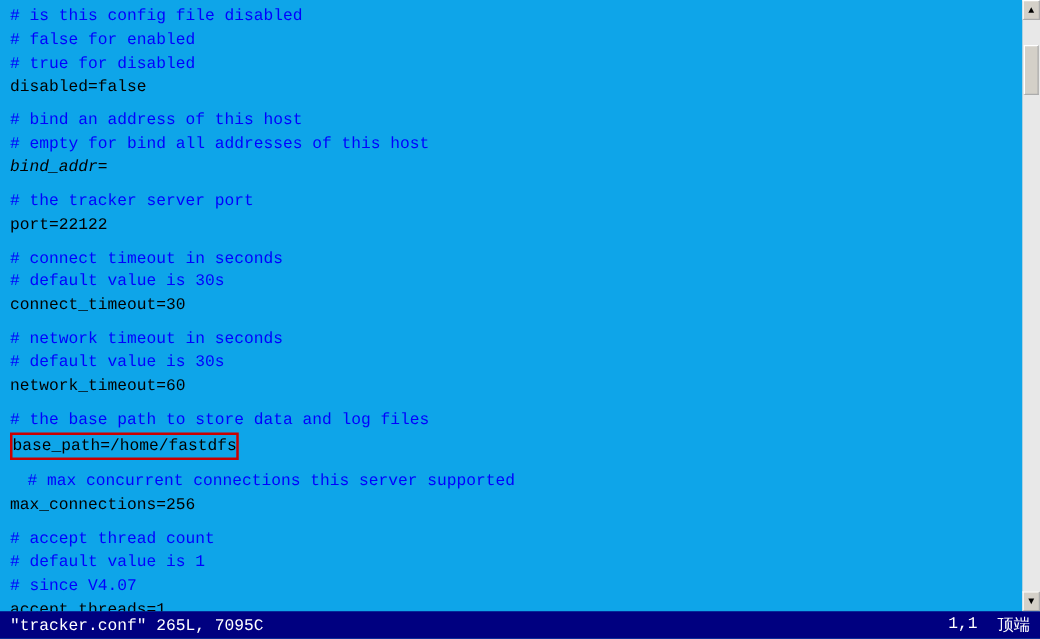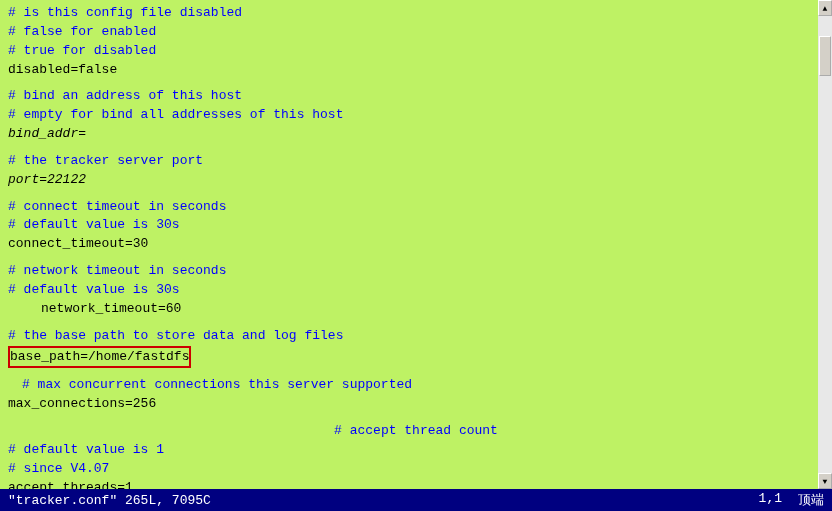--- a/index.html
+++ b/index.html
@@ -13,21 +13,21 @@
       height: 511px;
       background-color: #ffffcc;
       font-family: 'Courier New', Courier, monospace;
       font-size: 13px;
       overflow: hidden;
     }
 
     #editor-container {
       width: 832px;
       height: 511px;
-      background-color: #bef264;
+      background-color: #0ea5e9;
       display: flex;
       flex-direction: column;
       position: relative;
     }
 
     #code-area {
       flex: 1;
       overflow: hidden;
       padding: 4px 8px;
       position: relative;
@@ -125,37 +125,37 @@
         <div class="code-line" style="color: rgb(0, 0, 255);"># is this config file disabled</div>
         <div class="code-line" style="color: rgb(0, 0, 255);"># false for enabled</div>
         <div class="code-line" style="color: rgb(0, 0, 255);"># true for disabled</div>
         <div class="code-line" style="color: rgb(0, 0, 0);">disabled=false</div>
         <div class="code-line" style="line-height: 0.8; height: 8px;">&nbsp;</div>
         <div class="code-line" style="color: rgb(0, 0, 255);"># bind an address of this host</div>
         <div class="code-line" style="color: rgb(0, 0, 255);"># empty for bind all addresses of this host</div>
         <div class="code-line" style="color: rgb(0, 0, 0); font-style: italic;">bind_addr=</div>
         <div class="code-line" style="line-height: 0.8; height: 8px;">&nbsp;</div>
         <div class="code-line" style="color: rgb(0, 0, 255);"># the tracker server port</div>
-        <div class="code-line" style="color: rgb(0, 0, 0); font-style: italic;">port=22122</div>
+        <div class="code-line" style="color: rgb(0, 0, 0);">port=22122</div>
         <div class="code-line" style="line-height: 0.8; height: 8px;">&nbsp;</div>
         <div class="code-line" style="color: rgb(0, 0, 255);"># connect timeout in seconds</div>
         <div class="code-line" style="color: rgb(0, 0, 255);"># default value is 30s</div>
         <div class="code-line" style="color: rgb(0, 0, 0);">connect_timeout=30</div>
         <div class="code-line" style="line-height: 0.8; height: 8px;">&nbsp;</div>
         <div class="code-line" style="color: rgb(0, 0, 255);"># network timeout in seconds</div>
         <div class="code-line" style="color: rgb(0, 0, 255);"># default value is 30s</div>
-        <div class="code-line" style="color: rgb(0, 0, 0); margin-left: 33px;">network_timeout=60</div>
+        <div class="code-line" style="color: rgb(0, 0, 0);">network_timeout=60</div>
         <div class="code-line" style="line-height: 0.8; height: 8px;">&nbsp;</div>
         <div class="code-line" style="color: rgb(0, 0, 255);"># the base path to store data and log files</div>
         <div class="code-line"><span style="border: 2px solid #cc0000; display: inline-block; padding: 0 0; color: #000000; font-family: Liberation Mono, monospace;">base_path=/home/fastdfs</span></div>
         <div class="code-line" style="line-height: 0.8; height: 8px;">&nbsp;</div>
         <div class="code-line" style="color: rgb(0, 0, 255); margin-left: 14px;"># max concurrent connections this server supported</div>
         <div class="code-line" style="color: rgb(0, 0, 0);">max_connections=256</div>
         <div class="code-line" style="line-height: 0.8; height: 8px;">&nbsp;</div>
-        <div class="code-line" style="color: rgb(0, 0, 255); text-align: center;"># accept thread count</div>
+        <div class="code-line" style="color: rgb(0, 0, 255);"># accept thread count</div>
         <div class="code-line" style="color: rgb(0, 0, 255);"># default value is 1</div>
         <div class="code-line" style="color: rgb(0, 0, 255);"># since V4.07</div>
         <div class="code-line" style="color: rgb(0, 0, 0);">accept_threads=1</div>
       </div>
 
     <div id="scrollbar">
       <div id="scroll-up">▲</div>
       <div id="scroll-track">
         <div id="scroll-thumb"></div>
       </div>

